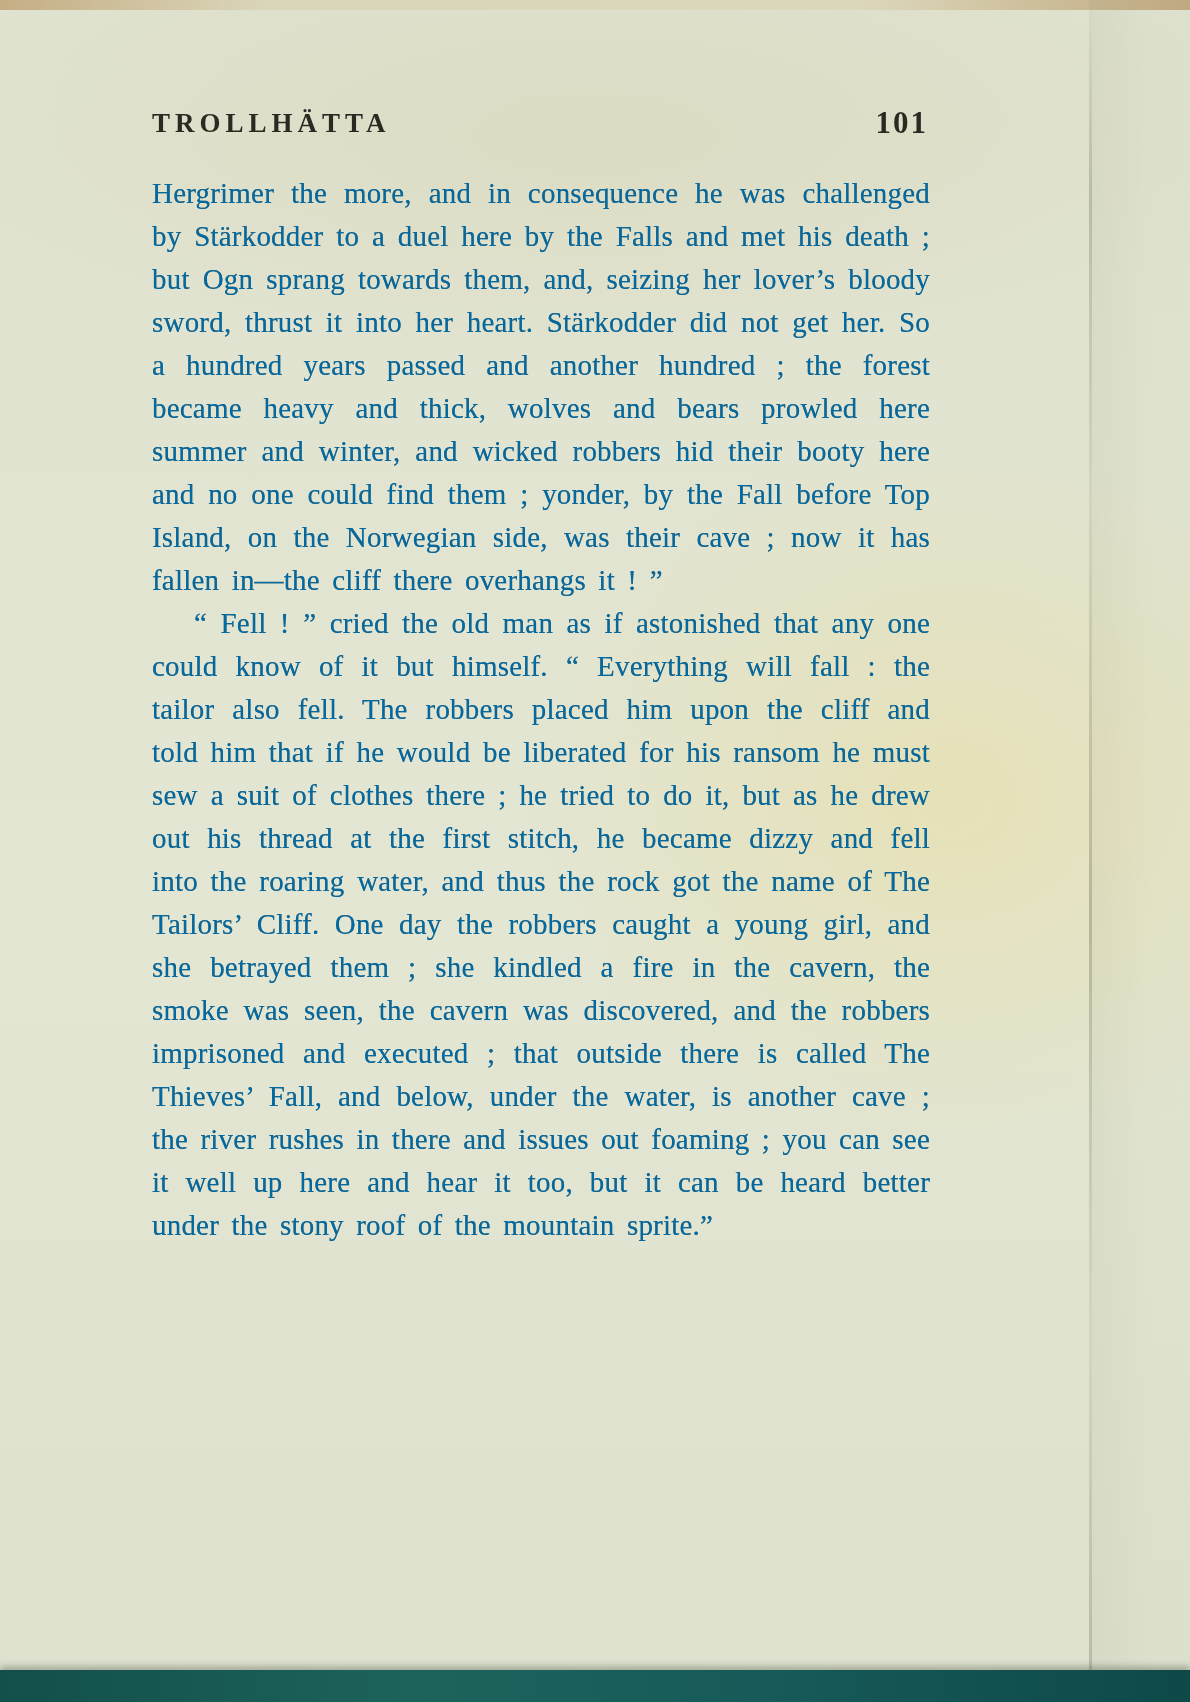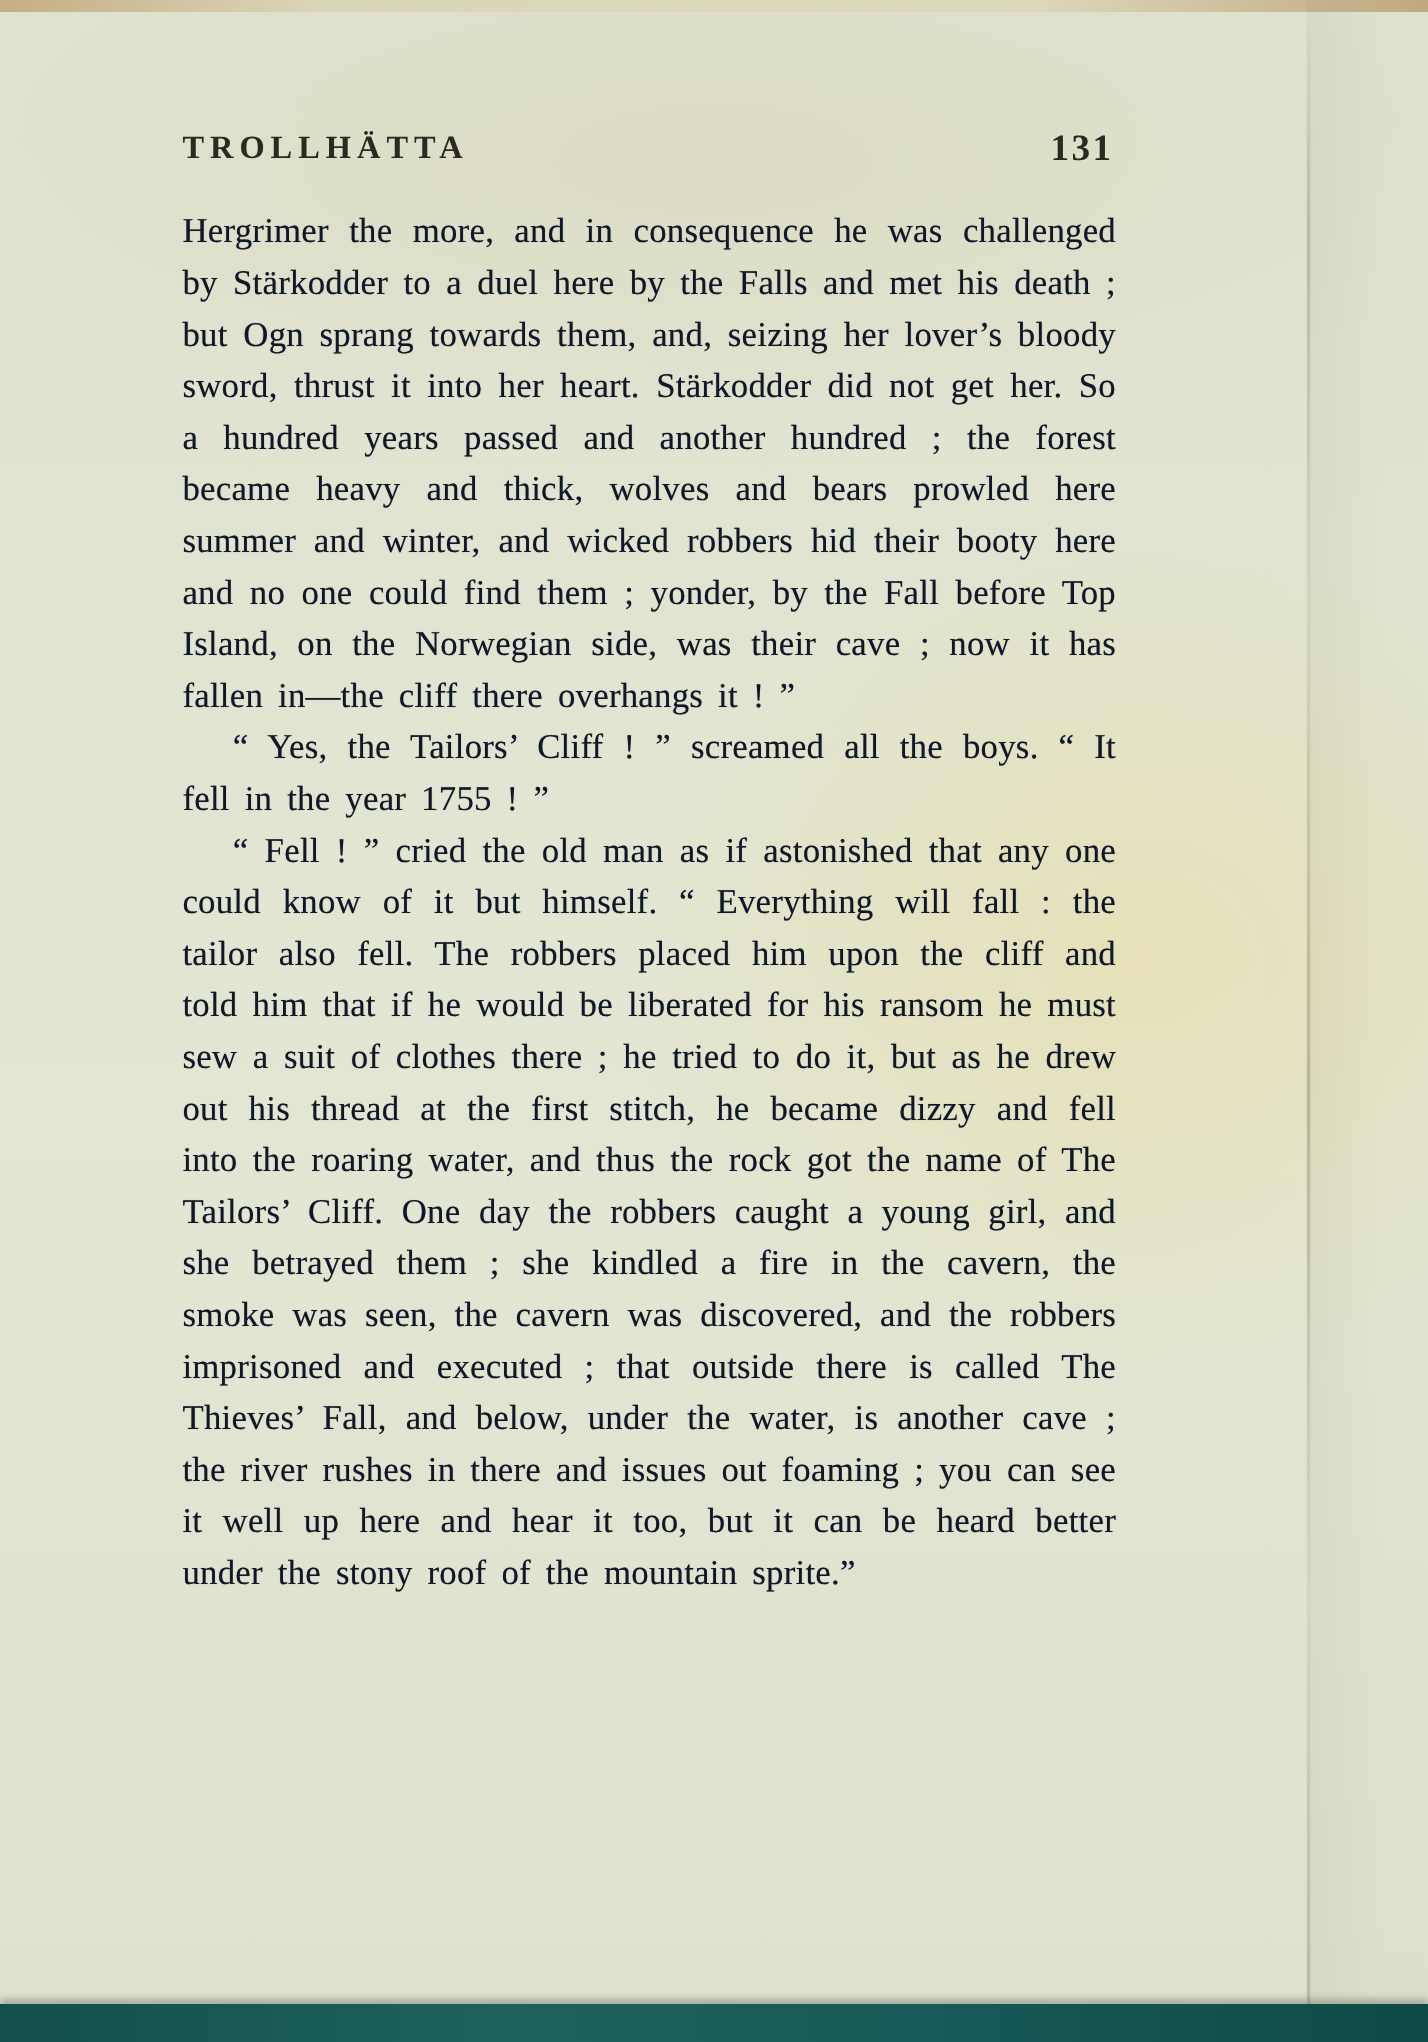--- a/index.html
+++ b/index.html
@@ -90,41 +90,40 @@
     color: #2a2922;
   }
   .body-text {
     margin-top: 24px;
   }
   .body-text p {
     margin: 0;
     text-align: justify;
     font-size: 29px;
     line-height: 43px;
-    color: #0f172a;
+    color: #0369a1;
     word-spacing: 5px;
     letter-spacing: 0.2px;
     text-shadow: 0 0 0.6px rgba(38, 37, 31, 0.55);
   }
   .body-text p.indent {
     text-indent: 42px;
   }
 </style>
 </head>
 <body>
 
 <div class="scan"></div>
 <div class="top-edge"></div>
 <div class="right-margin-shade"></div>
 <div class="right-edge"></div>
 <div class="bottom-strip"></div>
 
 <div class="text-block">
   <div class="header">
     <div class="running-head">TROLLHÄTTA</div>
-    <div class="page-number">131</div>
+    <div class="page-number">101</div>
   </div>
   <div class="body-text">
     <p>Hergrimer the more, and in consequence he was challenged by Stärkodder to a duel here by the Falls and met his death ; but Ogn sprang towards them, and, seizing her lover’s bloody sword, thrust it into her heart. Stärkodder did not get her. So a hundred years passed and another hundred ; the forest became heavy and thick, wolves and bears prowled here summer and winter, and wicked robbers hid their booty here and no one could find them ; yonder, by the Fall before Top Island, on the Norwegian side, was their cave ; now it has fallen in—the cliff there overhangs it ! ”</p>
-    <p class="indent">“ Yes, the Tailors’ Cliff ! ” screamed all the boys. “ It fell in the year 1755 ! ”</p>
     <p class="indent">“ Fell ! ” cried the old man as if astonished that any one could know of it but himself. “ Everything will fall : the tailor also fell. The robbers placed him upon the cliff and told him that if he would be liberated for his ransom he must sew a suit of clothes there ; he tried to do it, but as he drew out his thread at the first stitch, he became dizzy and fell into the roaring water, and thus the rock got the name of The Tailors’ Cliff. One day the robbers caught a young girl, and she betrayed them ; she kindled a fire in the cavern, the smoke was seen, the cavern was discovered, and the robbers imprisoned and executed ; that outside there is called The Thieves’ Fall, and below, under the water, is another cave ; the river rushes in there and issues out foaming ; you can see it well up here and hear it too, but it can be heard better under the stony roof of the mountain sprite.”</p>
   </div>
 </div>
 
 </body></html>

